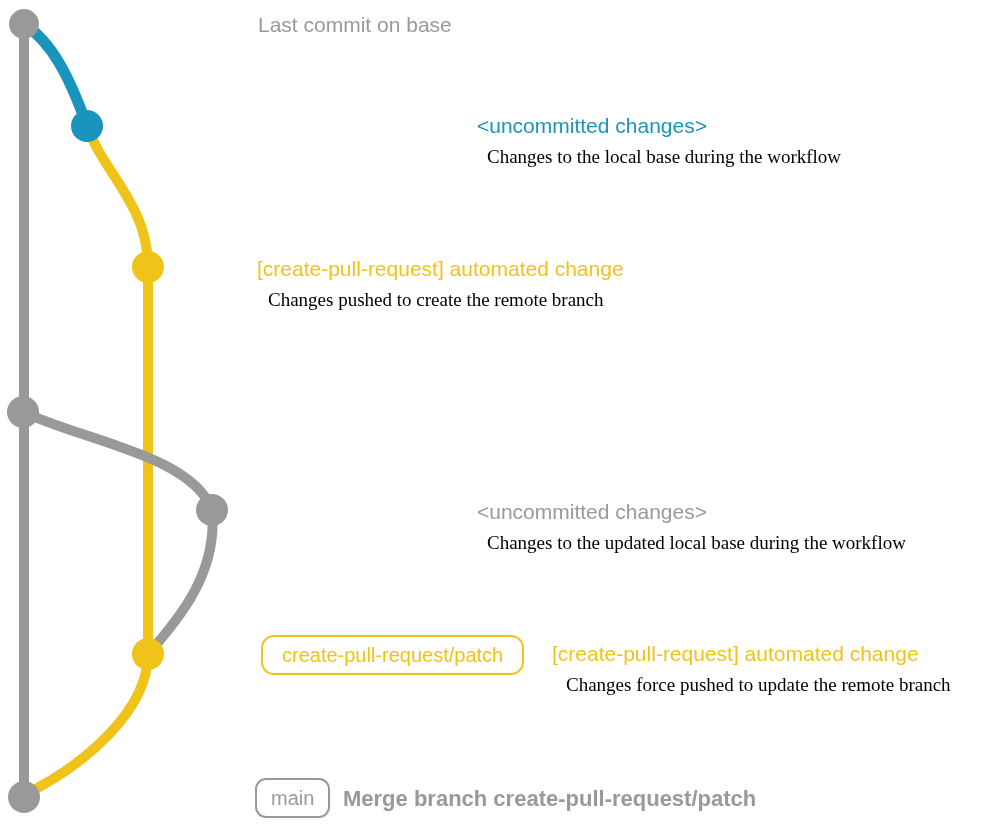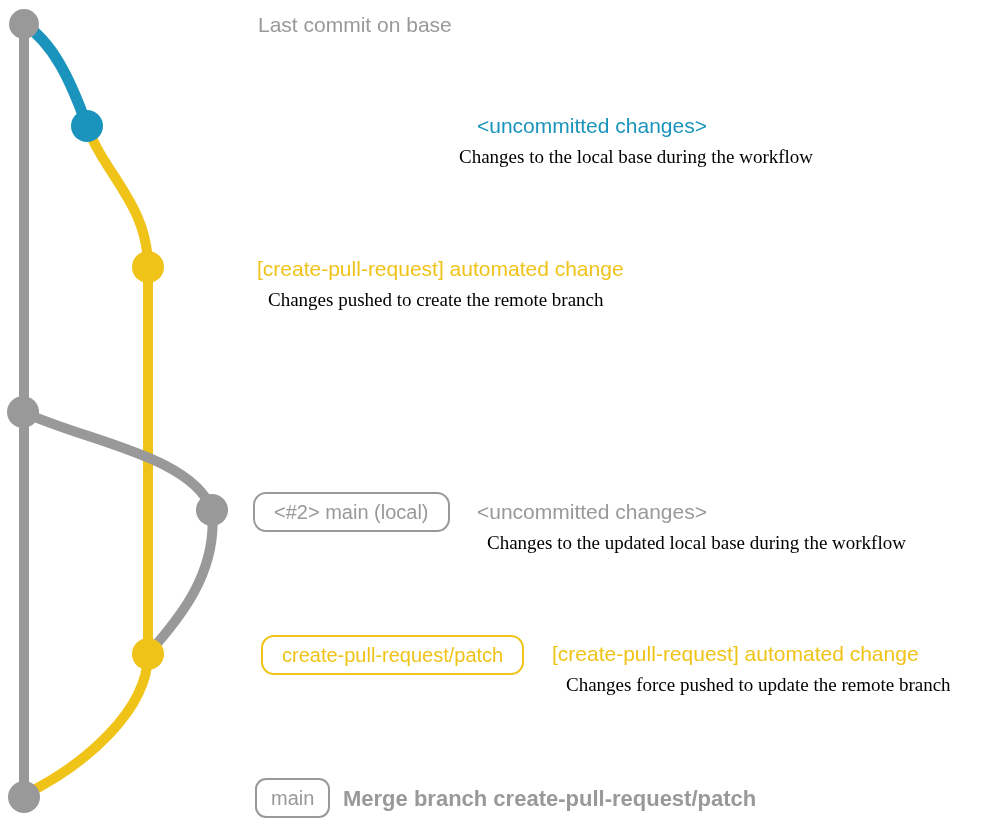--- a/index.html
+++ b/index.html
@@ -51,27 +51,26 @@
     <circle class="dot yellow" cx="148" cy="267" r="16"></circle>
     <circle class="dot gray" cx="23" cy="412" r="16"></circle>
     <circle class="dot gray" cx="212" cy="510" r="16"></circle>
     <circle class="dot yellow" cx="148" cy="654" r="16"></circle>
     <circle class="dot gray" cx="24" cy="797" r="16"></circle>
   </svg>
 
   <div class="txt head" style="left:258px;top:13px">Last commit on base</div>
 
   <div class="txt note-blue" style="left:477px;top:114px">&lt;uncommitted changes&gt;</div>
-  <div class="txt caption" style="left:459px;top:146px">Changes to the local base during the workflow</div>
+  <div class="txt caption" style="left:487px;top:146px">Changes to the local base during the workflow</div>
 
   <div class="txt msg-yellow" style="left:257px;top:257px">[create-pull-request] automated change</div>
   <div class="txt caption" style="left:268px;top:289px">Changes pushed to create the remote branch</div>
 
 
-  <div class="tag gray" style="left:253px;top:492px">&lt;#2&gt; main (local)</div>
   <div class="txt note-gray" style="left:477px;top:500px">&lt;uncommitted changes&gt;</div>
   <div class="txt caption" style="left:487px;top:532px">Changes to the updated local base during the workflow</div>
 
   <div class="tag yellow" style="left:253px;top:635px">create-pull-request/patch</div>
   <div class="txt msg-yellow" style="left:552px;top:642px">[create-pull-request] automated change</div>
   <div class="txt caption" style="left:566px;top:674px">Changes force pushed to update the remote branch</div>
 
   <div class="tag gray" style="left:255px;top:778px;padding:14px 14px;border-radius:11px">main</div>
   <div class="txt msg-gray" style="left:343px;top:786px">Merge branch create-pull-request/patch</div>
 

